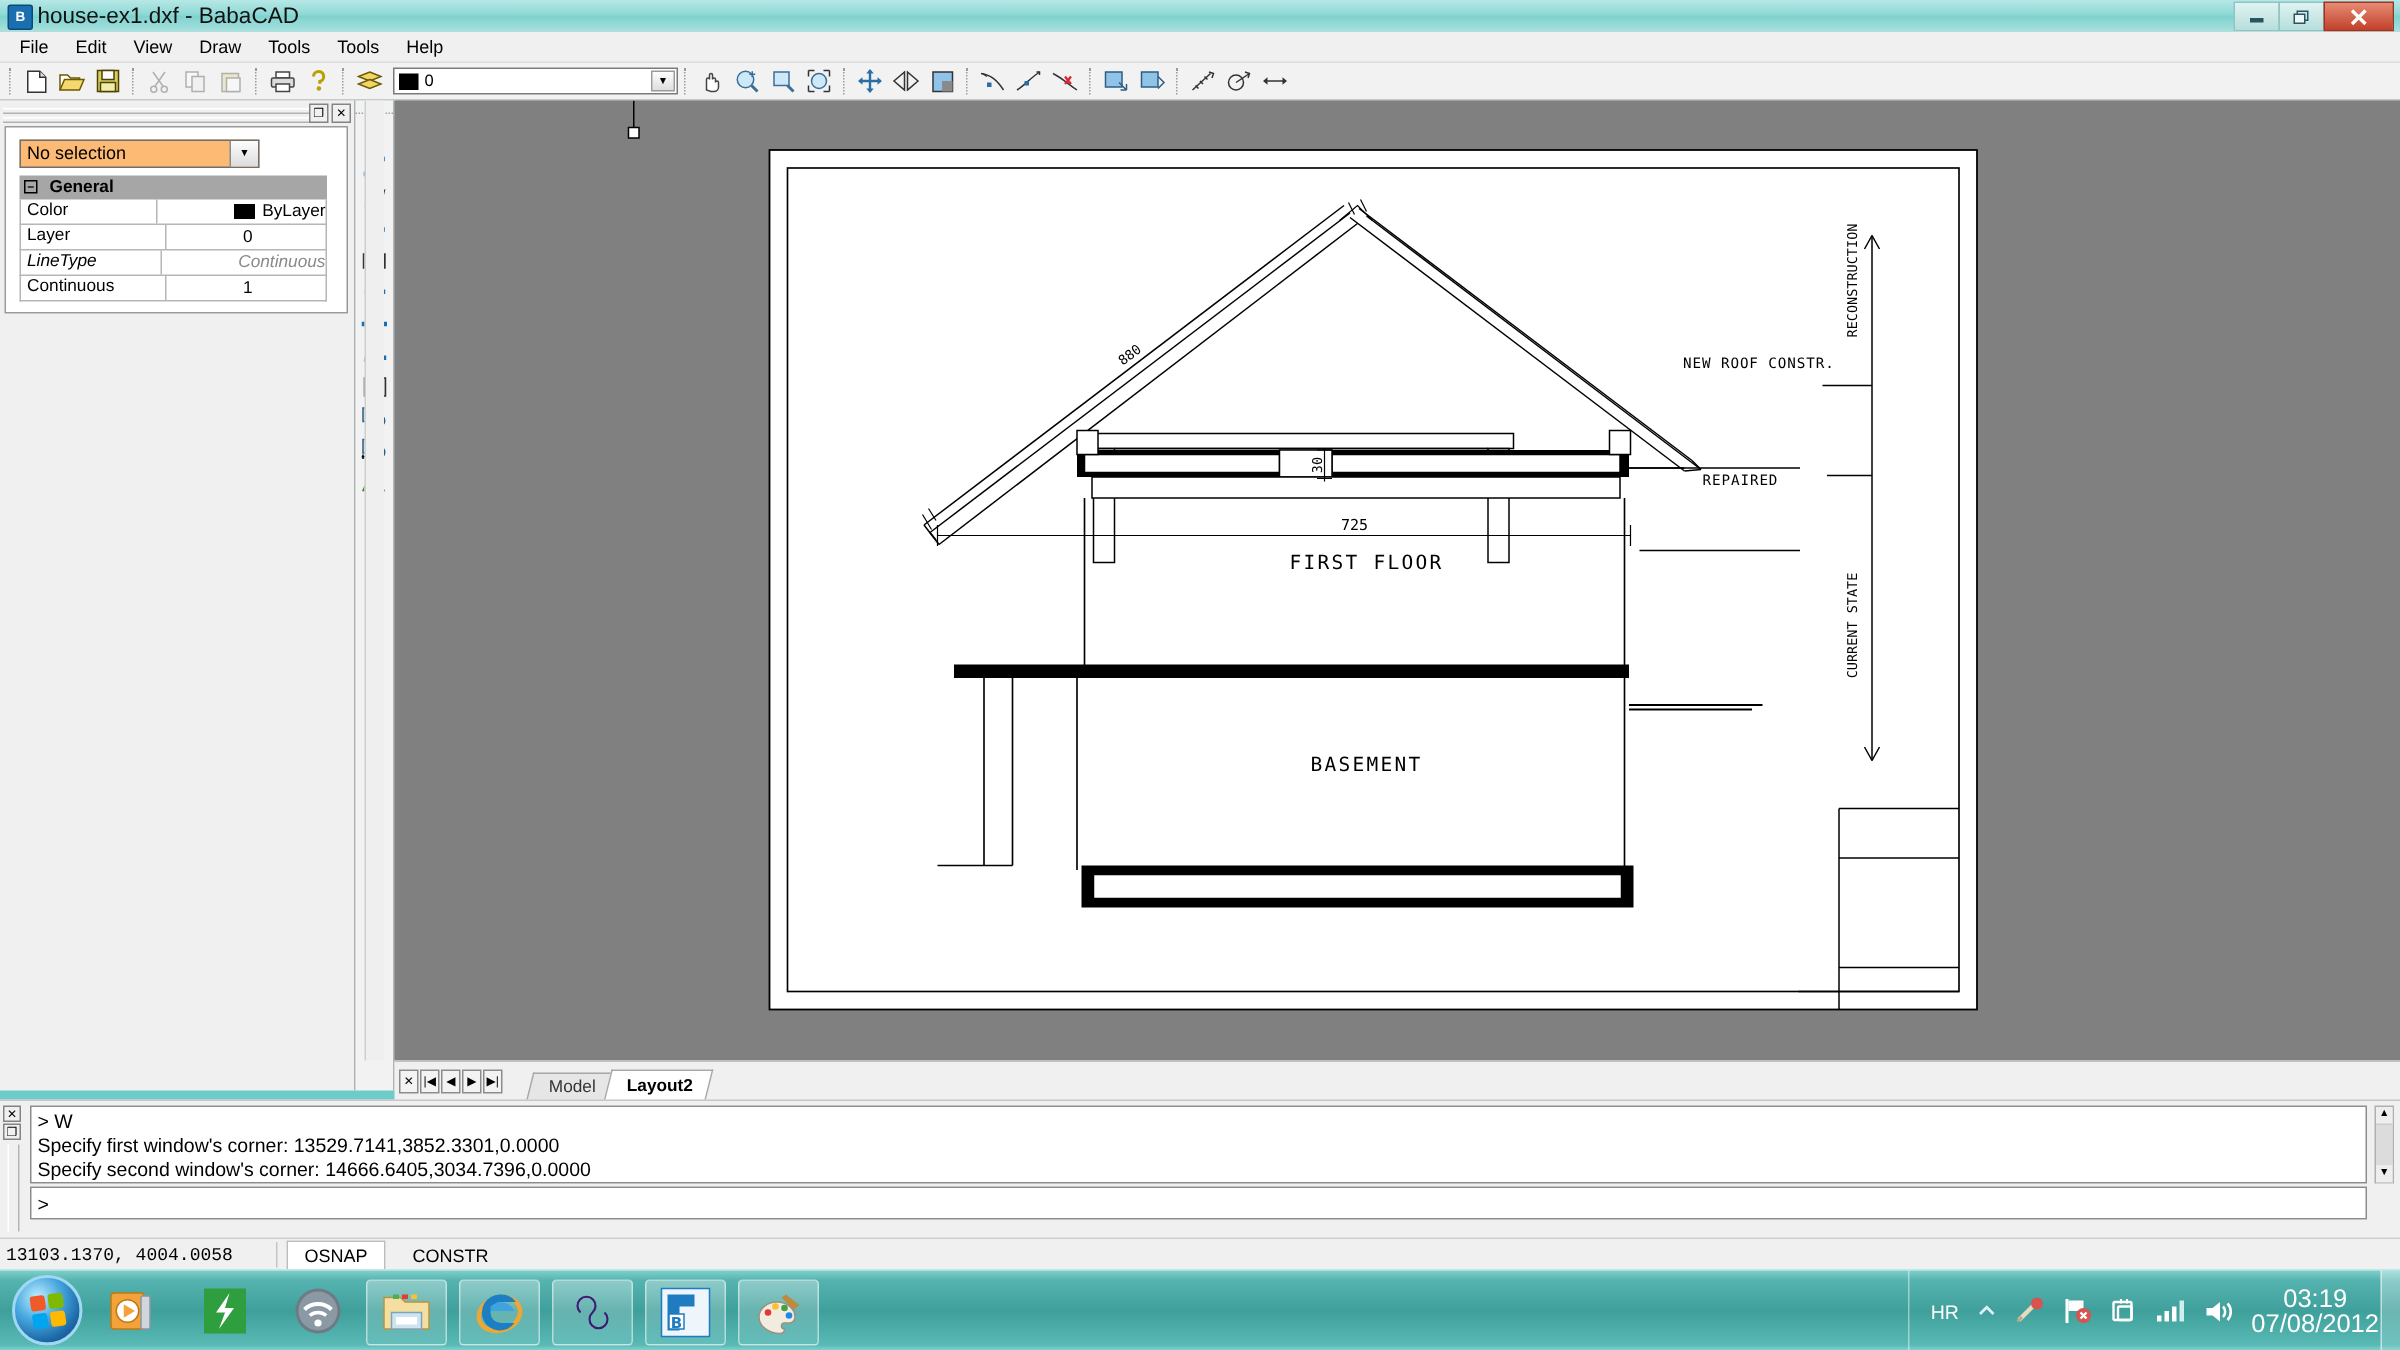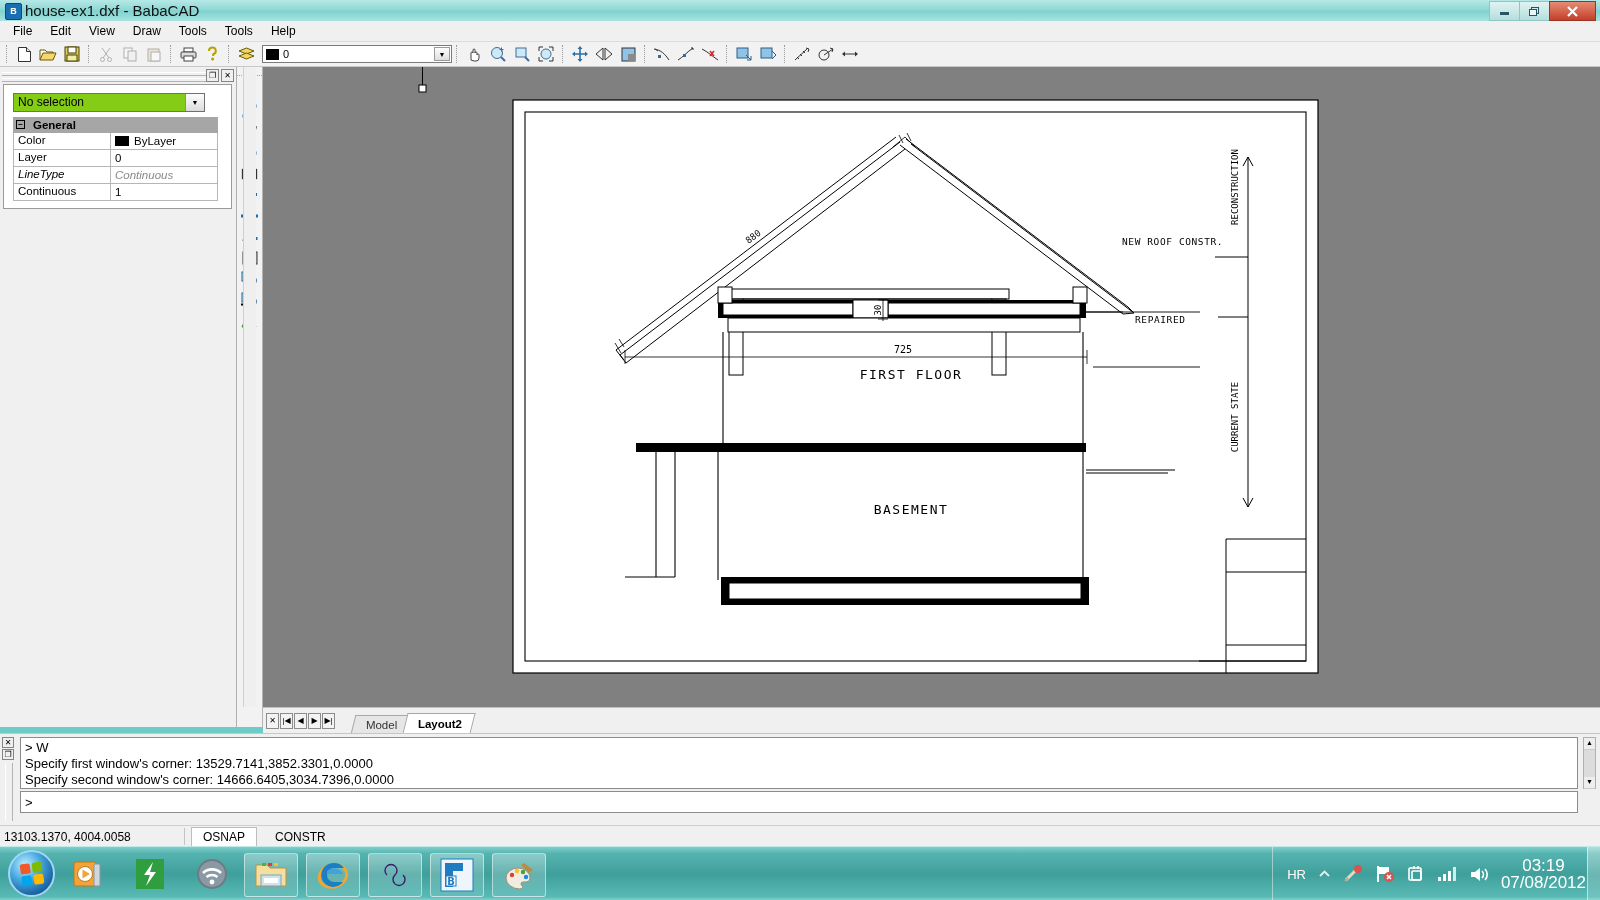--- a/index.html
+++ b/index.html
@@ -87,22 +87,22 @@
   .panelbtns{position:absolute;right:2px;top:2px;display:flex;gap:2px;}
   .panelbtn{
     width:13px;height:13px;background:#f0f0f0;border:1px solid #848484;
     font-size:8px;line-height:11px;text-align:center;color:#000;box-sizing:border-box;
   }
   .propbody{
     position:absolute;left:3px;top:17px;width:229px;height:125px;
     background:#fff;border:1px solid #9a9a9a;box-sizing:border-box;
   }
   .selcombo{
-    position:absolute;left:9px;top:8px;width:192px;height:19px;
-    background:#84cc16;border:1px solid #6f6f6f;box-sizing:border-box;
+    position:absolute;left:9px;top:8px;width:160px;height:19px;
+    background:#fdba74;border:1px solid #6f6f6f;box-sizing:border-box;
     font-size:12px;color:#000;line-height:17px;padding-left:4px;
   }
   .selcombo .arrow{
     position:absolute;right:0px;top:0px;width:18px;height:17px;
     background:linear-gradient(to bottom,#fdfdfd,#dcdcdc);border-left:1px solid #8c8c8c;
     font-size:7px;text-align:center;line-height:17px;
   }
   .grp{
     position:absolute;left:9px;top:32px;width:205px;height:16px;
     background:#a6a6a6;color:#000;font-size:11.5px;font-weight:bold;
@@ -112,21 +112,21 @@
     position:absolute;left:3px;top:3px;width:9px;height:9px;
     border:1px solid #000;background:#a6a6a6;box-sizing:border-box;
     font-size:8px;line-height:7px;text-align:center;color:#000;
   }
   .prow{
     position:absolute;left:9px;width:205px;height:17px;
     border-left:1px solid #b6b6b6;border-right:1px solid #b6b6b6;border-bottom:1px solid #b6b6b6;
     box-sizing:border-box;display:flex;font-size:11.5px;
   }
   .prow .k{width:97px;padding-left:4px;line-height:15px;border-right:1px solid #b6b6b6;box-sizing:border-box;color:#000;}
-  .prow .v{flex:1;padding-left:4px;line-height:15px;color:#000;display:flex;align-items:center;}
+  .prow .v{flex:1;padding-left:4px;line-height:15px;color:#000;display:flex;align-items:center;margin-left:47px;}
   .prow .v.gray{color:#8a8a8a;}
   .prow .v .cswatch{width:14px;height:10px;background:#000;margin-right:5px;}
 
   
   .drawbar{
     position:absolute;left:237px;top:67px;width:25px;height:660px;
     background:#f2f2f2;border-right:1px solid #b4b4b4;
   }
   .drawbar .grip{height:8px;border-bottom:1px dotted #a0a0a0;}
   .dbtn{
@@ -189,21 +189,21 @@
     position:absolute;right:4px;top:3px;width:13px;height:52px;background:#f2f2f2;border:1px solid #b0b0b0;box-sizing:border-box;
   }
   .cmdscroll div{width:11px;height:11px;text-align:center;font-size:7px;line-height:10px;background:#eee;border-bottom:1px solid #ccc;}
 
   
   .statusbar{
     position:absolute;left:0;top:825px;width:1600px;height:21px;
     background:#f0f0f0;border-top:1px solid #cfcfcf;
     display:flex;align-items:center;font-size:12px;color:#000;
   }
-  .statusbar .coords{padding-left:4px;width:180px;}
+  .statusbar .coords{padding-left:4px;width:180px;font-family:Liberation Mono, monospace;}
   .statusbar .sep{width:1px;height:17px;background:#c4c4c4;}
   .statusbar .sbtn{padding:2px 11px;margin-left:6px;border:1px solid #bdbdbd;background:#fff;}
   .statusbar .sbtn.flat{border:1px solid transparent;background:transparent;}
 
   
   .taskbar{
     position:absolute;left:0;top:846px;width:1600px;height:54px;
     background:linear-gradient(to bottom,#7fcfcb 0%,#56b4b0 12%,#3f9f9b 50%,#58b9b5 92%,#8ad8d4 100%);
     border-top:1px solid #bfeae8;
   }

